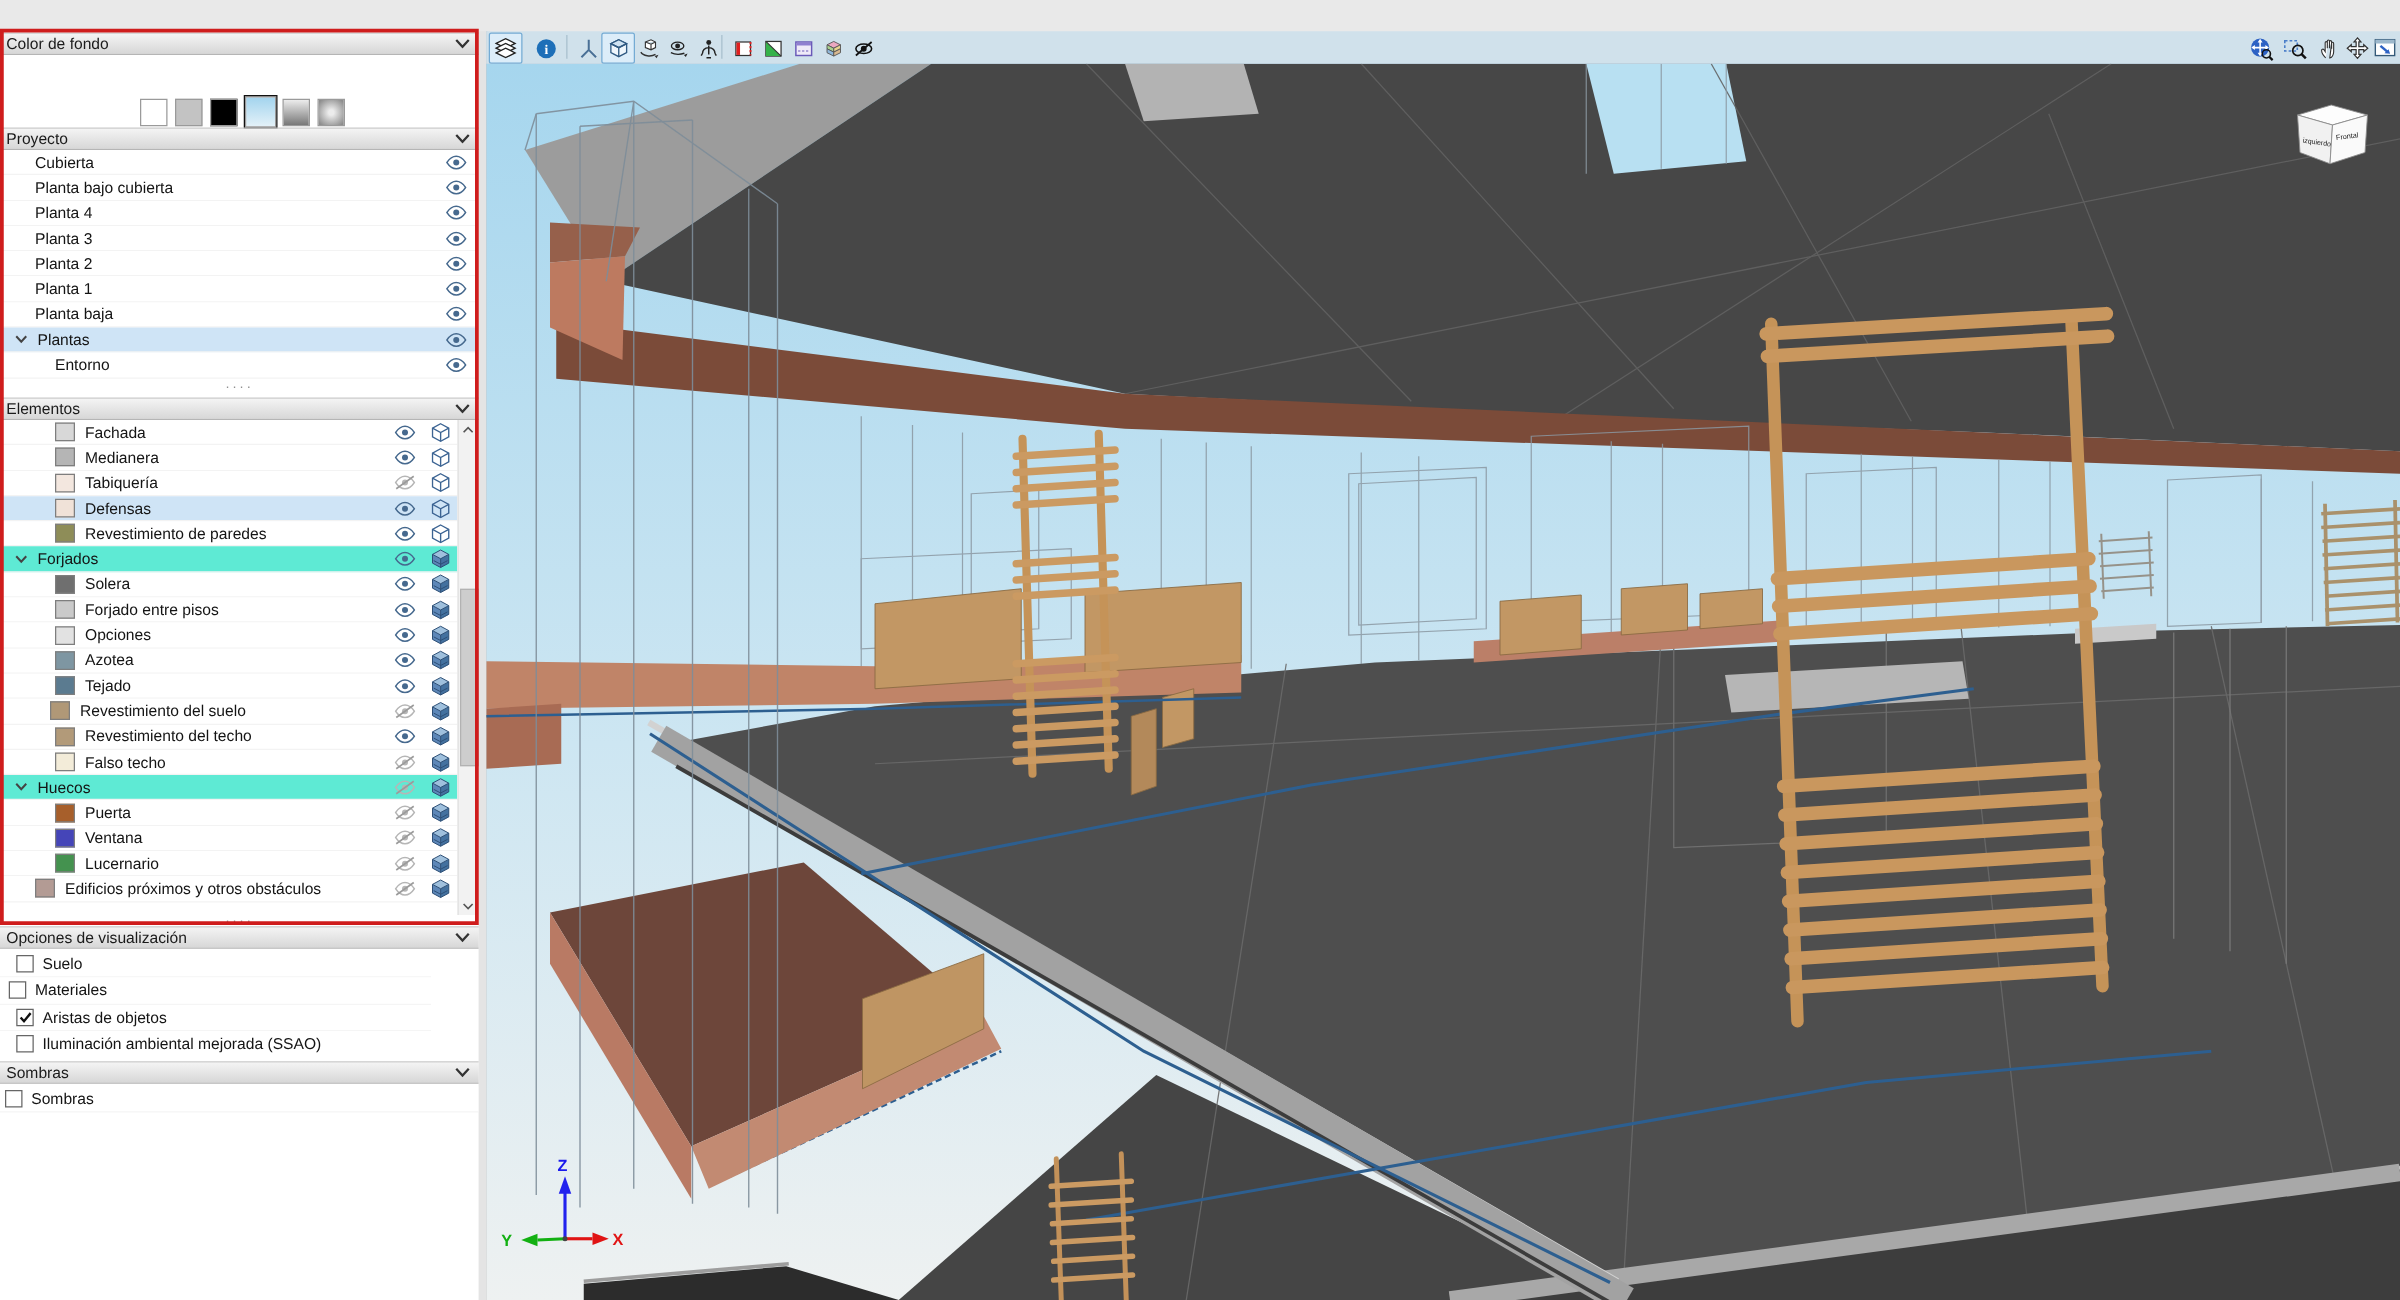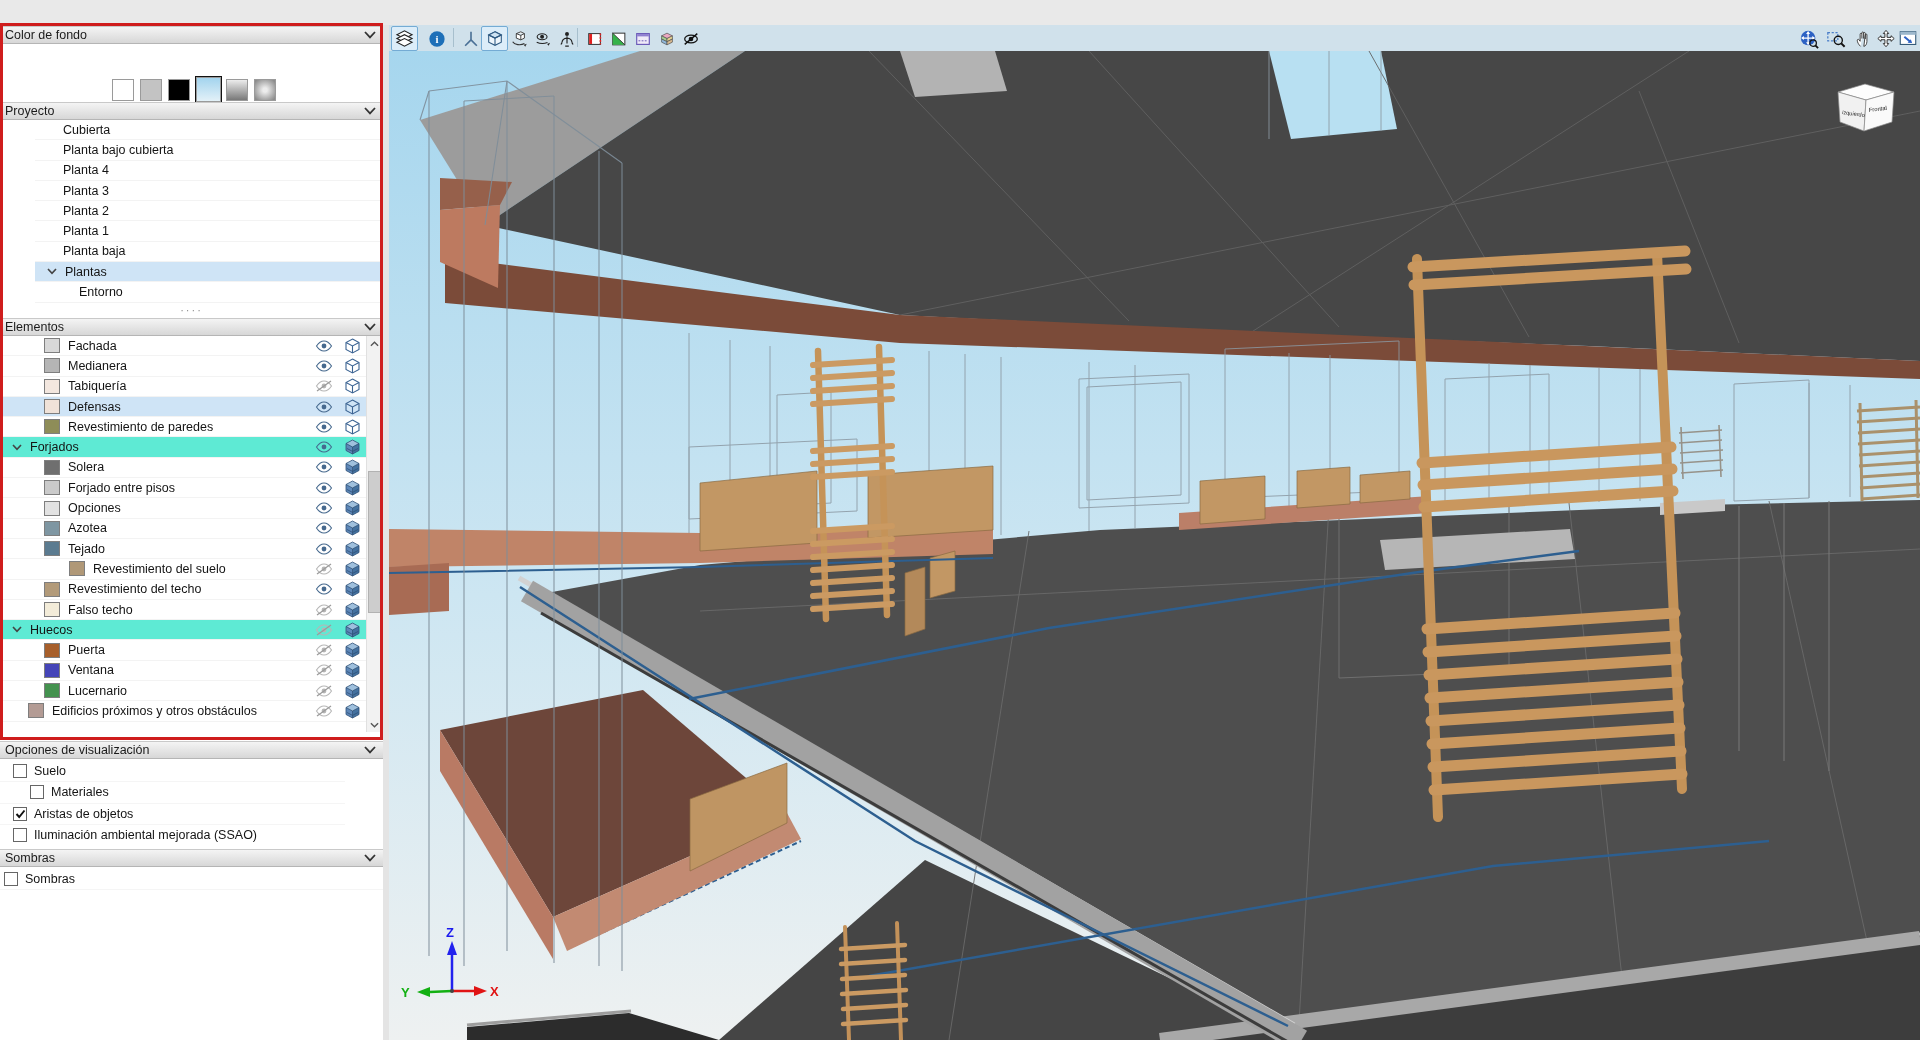--- a/index.html
+++ b/index.html
@@ -33,21 +33,21 @@
   .row .exp{display:inline-flex;width:14px;margin-right:4px;}
   .row .swatch{display:inline-block;width:14px;height:13px;border:1px solid #7e7e7e;
     margin-right:8px;flex:0 0 auto;}
   .row .lbl{white-space:nowrap;}
   .row .eye{position:absolute;display:inline-flex;}
   .row .cube{position:absolute;display:inline-flex;}
   #proyecto-rows .eye{right:7px;}
   #elementos-rows{width:366px;}
   #elementos-rows .eye{right:33px;}
   #elementos-rows .cube{right:6px;}
-  #proyecto-rows{width:381px;margin-left:35px;}
+  #proyecto-rows{width:381px;}
   .dots{position:absolute;left:0;width:383px;text-align:center;font-size:11px;line-height:8px;
     color:#8f8f8f;letter-spacing:2px;cursor:row-resize;}
   
   #bg-swatches{position:absolute;left:0;top:25px;width:383px;height:50px;background:#fff;}
   .bgsw{position:absolute;top:29px;width:20px;height:20px;border:1px solid #9a9a9a;cursor:pointer;}
   .bgsw.sel{outline:1.5px solid #111;width:23px;height:23px;top:27px;}
   .sw-white{background:#fff;}
   .sw-light-gray{background:#c3c3c3;}
   .sw-black{background:#000;}
   .sw-sky-gradient{background:linear-gradient(#a3d4ee,#e3f1f8);}
@@ -393,21 +393,21 @@
           </span>
           <span class="cube">
             <svg width="15" height="16" viewBox="0 0 15 16">
       <path d="M7.5 1 L14 4.5 L7.5 8 L1 4.5 Z" fill="#9fc0dd"></path>
       <path d="M1 4.5 L7.5 8 L7.5 15 L1 11.5 Z" fill="#5d87b8"></path>
       <path d="M14 4.5 L7.5 8 L7.5 15 L14 11.5 Z" fill="#43719f"></path>
       <path d="M7.5 1 L14 4.5 V11.5 L7.5 15 L1 11.5 V4.5 Z M1 4.5 L7.5 8 L14 4.5 M7.5 8 V15 M2 9.5 L7.5 12.4 L13 9.5" fill="none" stroke="#2d4f76" stroke-width="0.8"></path>
             </svg>
           </span>
         </div>
-        <div class="row" style="padding-left:69px">
+        <div class="row" style="padding-left:40px">
           <span class="swatch" style="background:#b09877"></span>
           <span class="lbl">Revestimiento del suelo</span>
           <span class="eye">
             <svg width="18" height="12" viewBox="0 0 18 12">
     <path d="M1.5 6 C4 2.2 7 1 9 1 C11 1 14 2.2 16.5 6 C14 9.8 11 11 9 11 C7 11 4 9.8 1.5 6 Z" fill="none" stroke="#b6b6b6" stroke-width="1.1"></path>
     <circle cx="9" cy="6" r="2.4" fill="#b6b6b6"></circle>
               <line x1="2" y1="11" x2="16" y2="1" stroke="#9b9b9b" stroke-width="1.3"></line>
             </svg>
           </span>
           <span class="cube">
@@ -577,21 +577,21 @@
       <span>Opciones de visualización</span>
       <svg width="12" height="8" viewBox="0 0 12 8" fill="none" stroke="#333" stroke-width="1.8">
           <polyline points="1,1 6,6.4 11,1"></polyline>
         </svg>
     </div>
     <div class="rows" id="opciones-rows" style="top:736px;width:345px;height:82px">
         <div class="opt-row" style="padding-left:13px">
     <span class="cb"></span>
     <span class="lbl">Suelo</span>
         </div>
-        <div class="opt-row" style="padding-left:30px">
+        <div class="opt-row" style="padding-left:7px">
     <span class="cb"></span>
     <span class="lbl">Materiales</span>
         </div>
         <div class="opt-row" style="padding-left:13px">
     <span class="cb">
             <svg width="11" height="10" viewBox="0 0 11 10">
               <path d="M1.5 5 L4.2 8 L9.5 1.5" fill="none" stroke="#111" stroke-width="1.9"></path>
             </svg>
           </span>
     <span class="lbl">Aristas de objetos</span>

